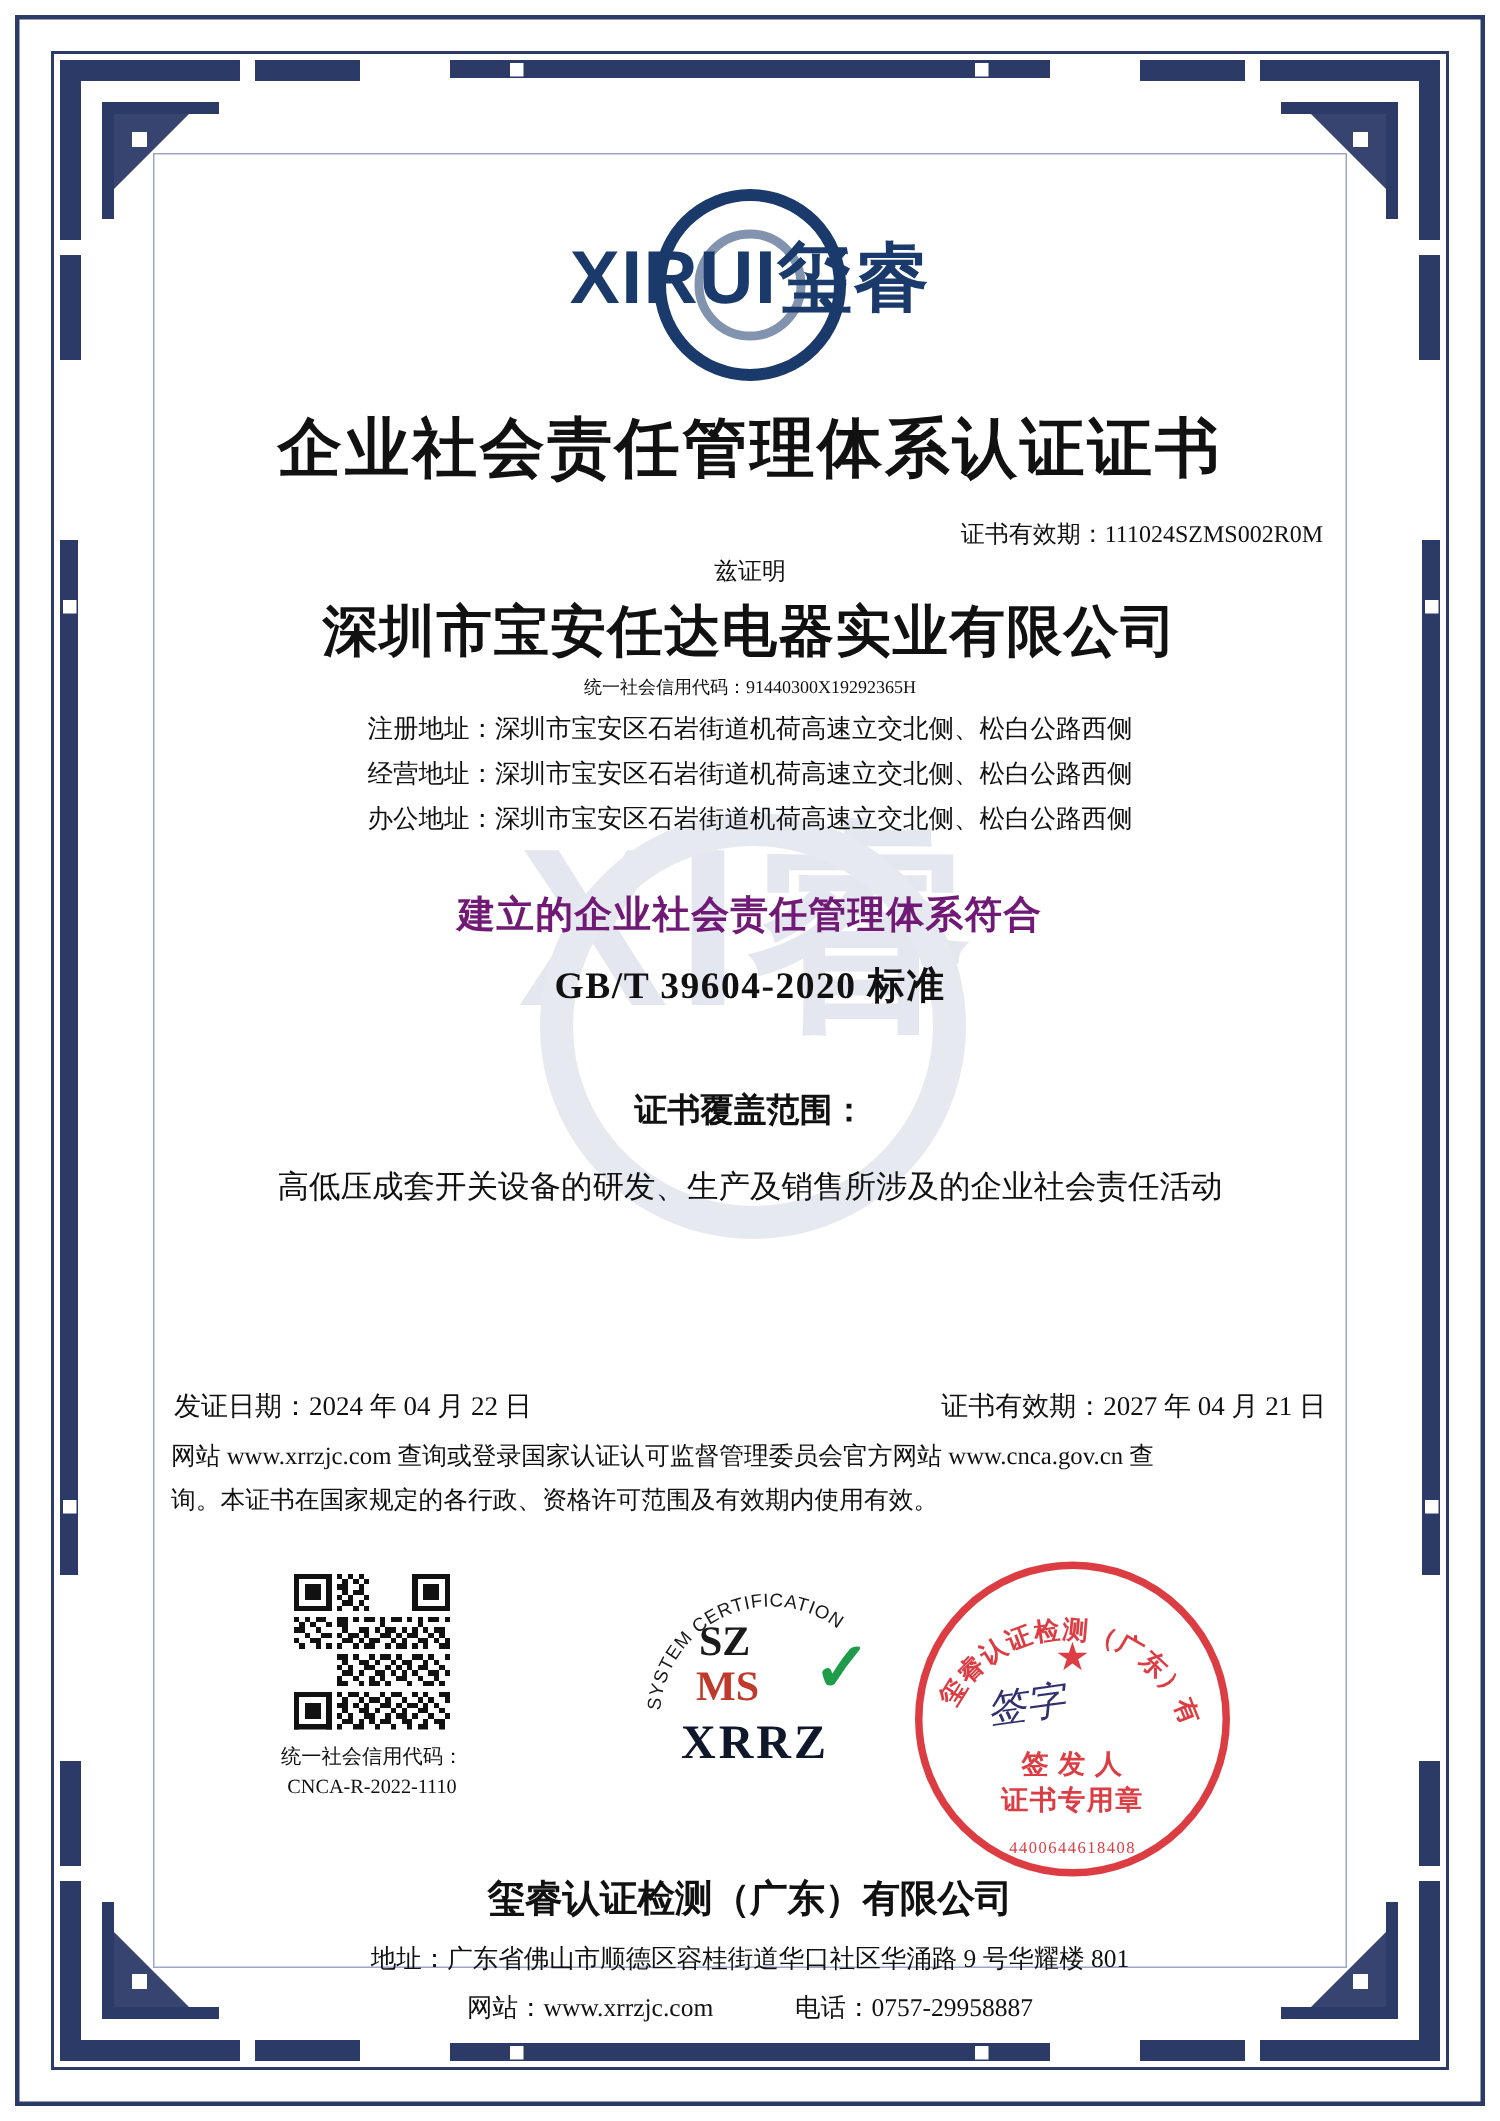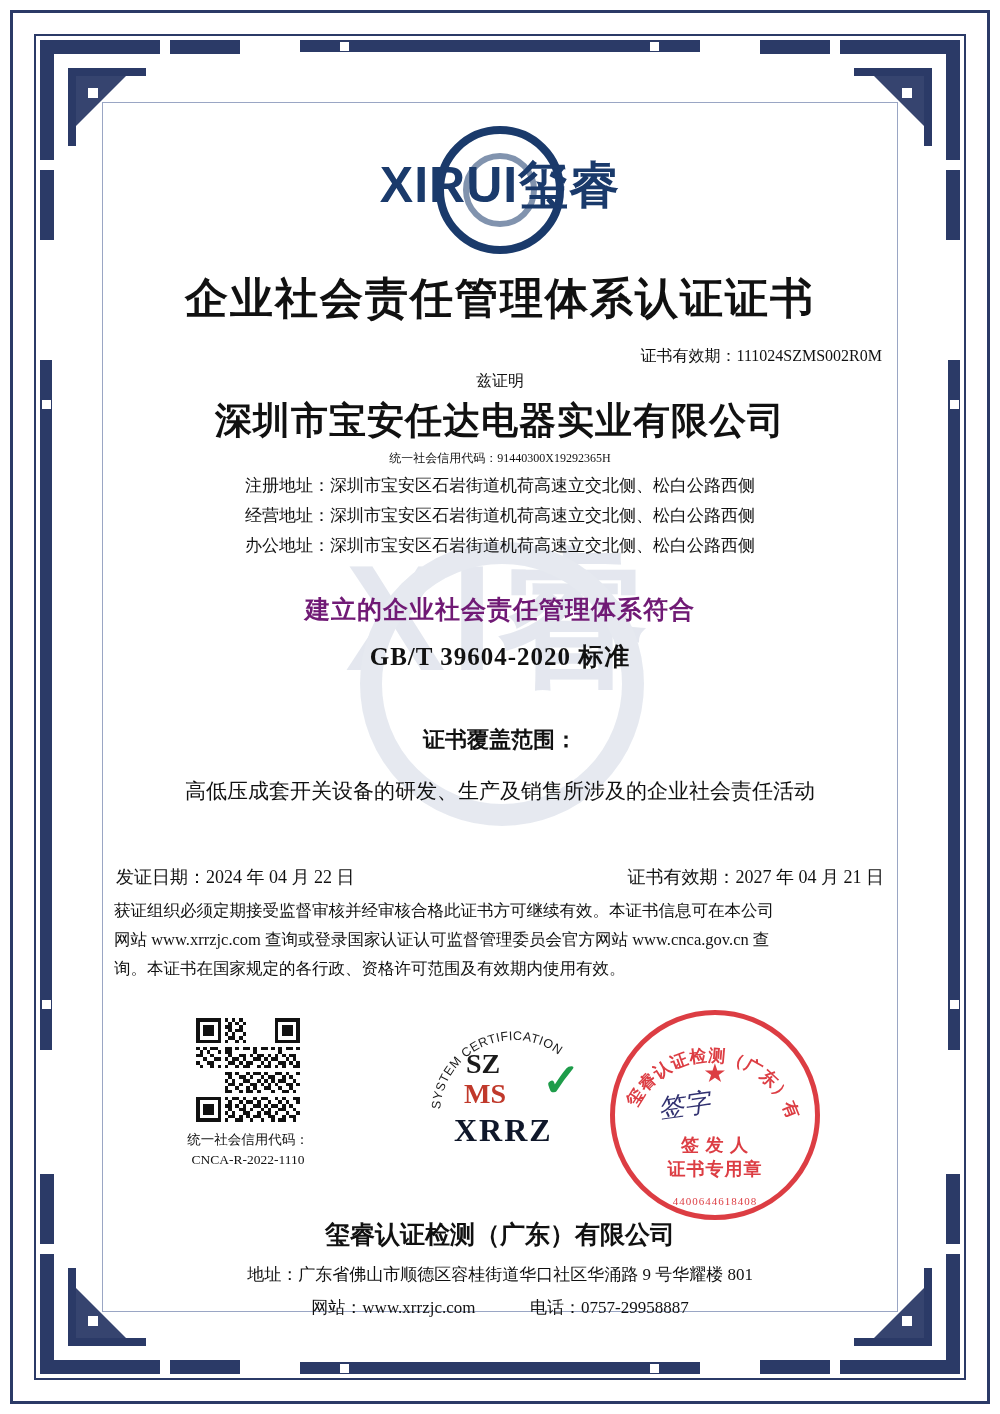--- a/index.html
+++ b/index.html
@@ -227,21 +227,21 @@
     color: #111;
   }
   .scope-text {
     font-size: 21px;
     margin-top: 22px;
     color: #111;
   }
 
   
   .dates {
-    margin-top: 60px;
+    margin-top: 120px;
     display: flex;
     justify-content: space-between;
     font-size: 18px;
     color: #111;
     padding: 0 6px;
   }
   .notice {
     margin-top: 8px;
     font-size: 16.5px;
     line-height: 1.75;
@@ -492,21 +492,20 @@
 
     <div class="scope-title">证书覆盖范围：</div>
     <div class="scope-text">高低压成套开关设备的研发、生产及销售所涉及的企业社会责任活动</div>
 
     <div class="dates">
       <span>发证日期：2024 年 04 月 22 日</span>
       <span>证书有效期：2027 年 04 月 21 日</span>
     </div>
 
     <div class="notice">
-      <div>获证组织必须定期接受监督审核并经审核合格此证书方可继续有效。本证书信息可在本公司</div>
       <div>网站 www.xrrzjc.com 查询或登录国家认证认可监督管理委员会官方网站 www.cnca.gov.cn 查</div>
       <div>询。本证书在国家规定的各行政、资格许可范围及有效期内使用有效。</div>
     </div>
 
     <div class="marks">
 
       <svg class="qr" viewBox="0 0 29 29" shape-rendering="crispEdges">
         <rect width="29" height="29" fill="#ffffff"></rect>
         <g fill="#111111">
           <rect x="0" y="0" width="7" height="1"></rect>

